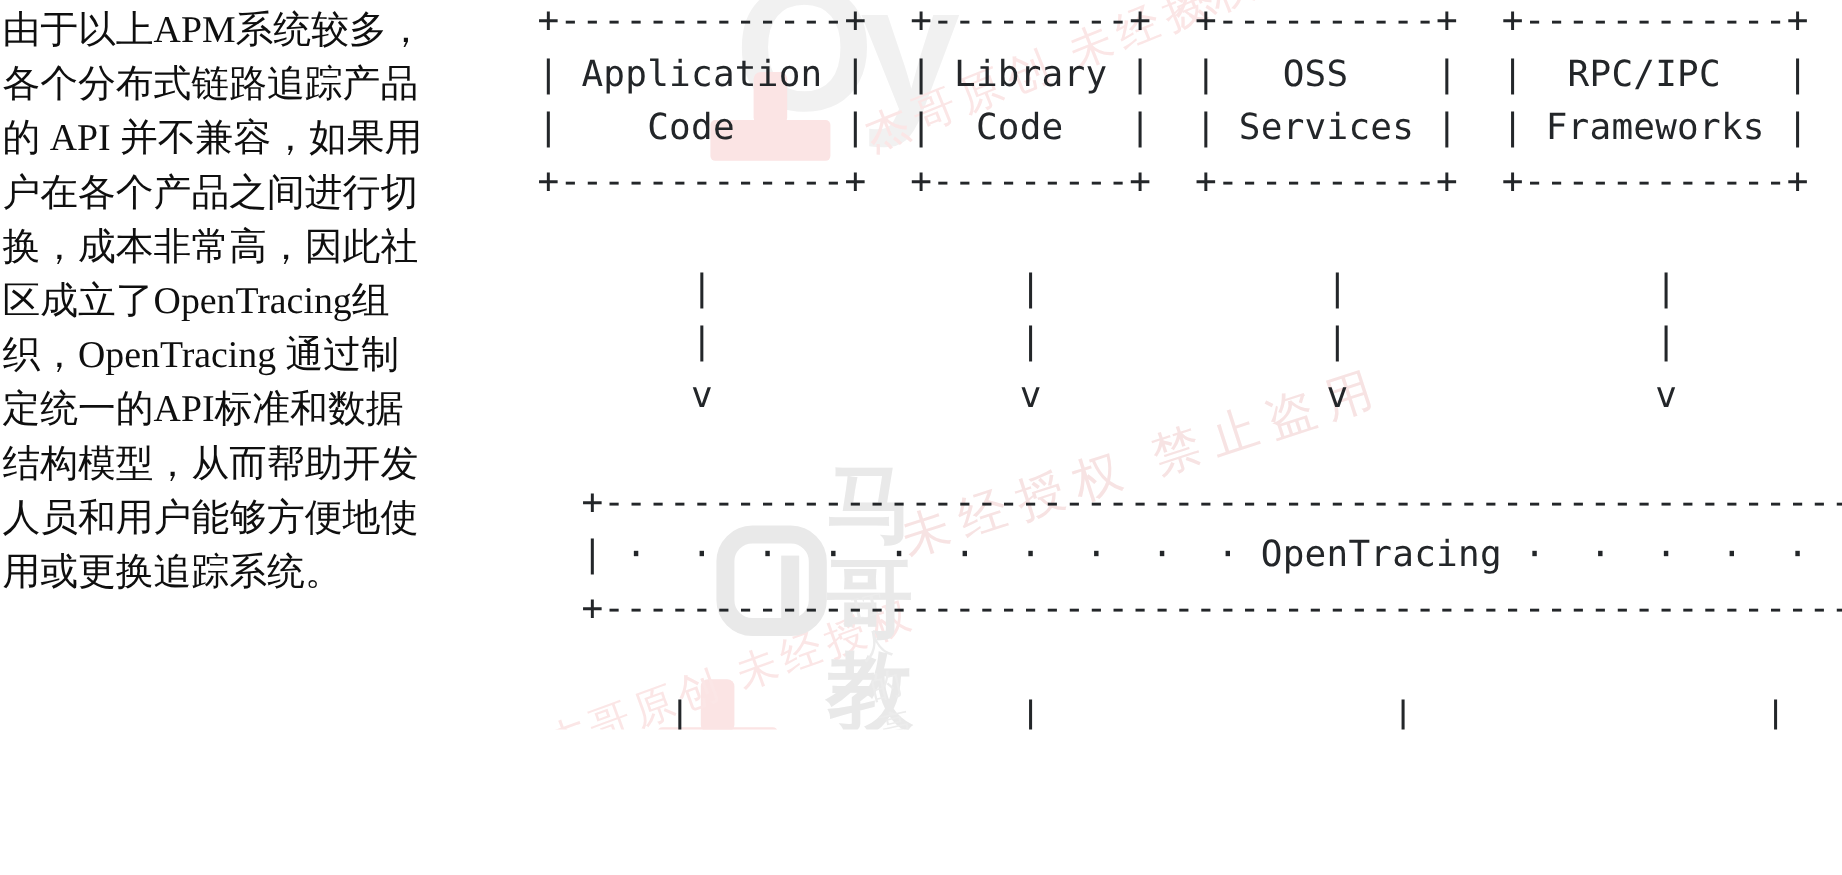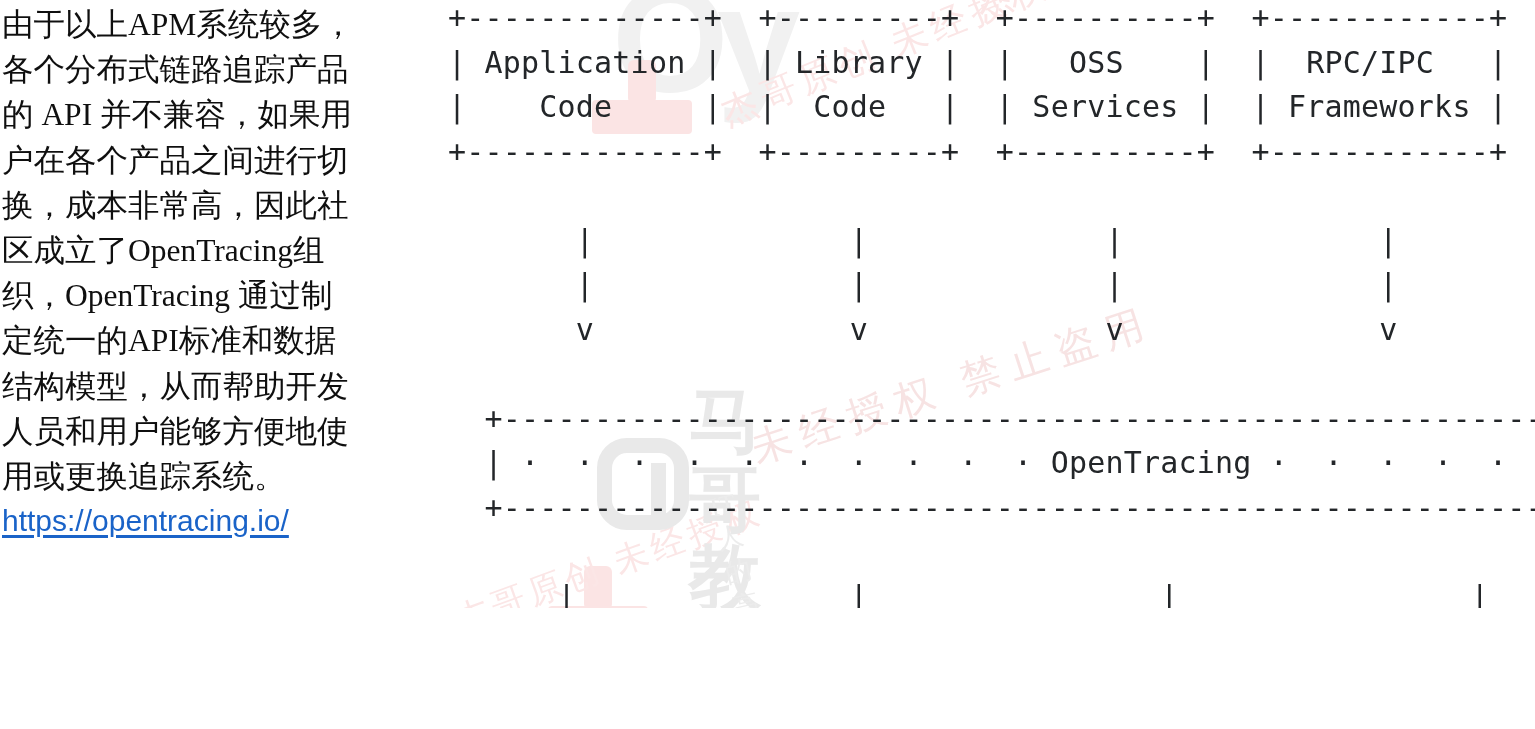--- a/index.html
+++ b/index.html
@@ -207,21 +207,20 @@
 各个分布式链路追踪产品
 的 API 并不兼容，如果用
 户在各个产品之间进行切
 换，成本非常高，因此社
 区成立了OpenTracing组
 织，OpenTracing 通过制
 定统一的API标准和数据
 结构模型，从而帮助开发
 人员和用户能够方便地使
 用或更换追踪系统。</div>
-  <a id="link-line">https://opentracing.io/</a>
 </div>
 
 <div id="diagram-pane">
 
   <div id="wm-glyph-top">Oy</div>
 
   <div class="stamp" id="stamp-a-head"></div>
   <div class="stamp" id="stamp-a-base"></div>
   <div class="stamp" id="stamp-b-head"></div>
   <div class="stamp" id="stamp-b-base"></div>

